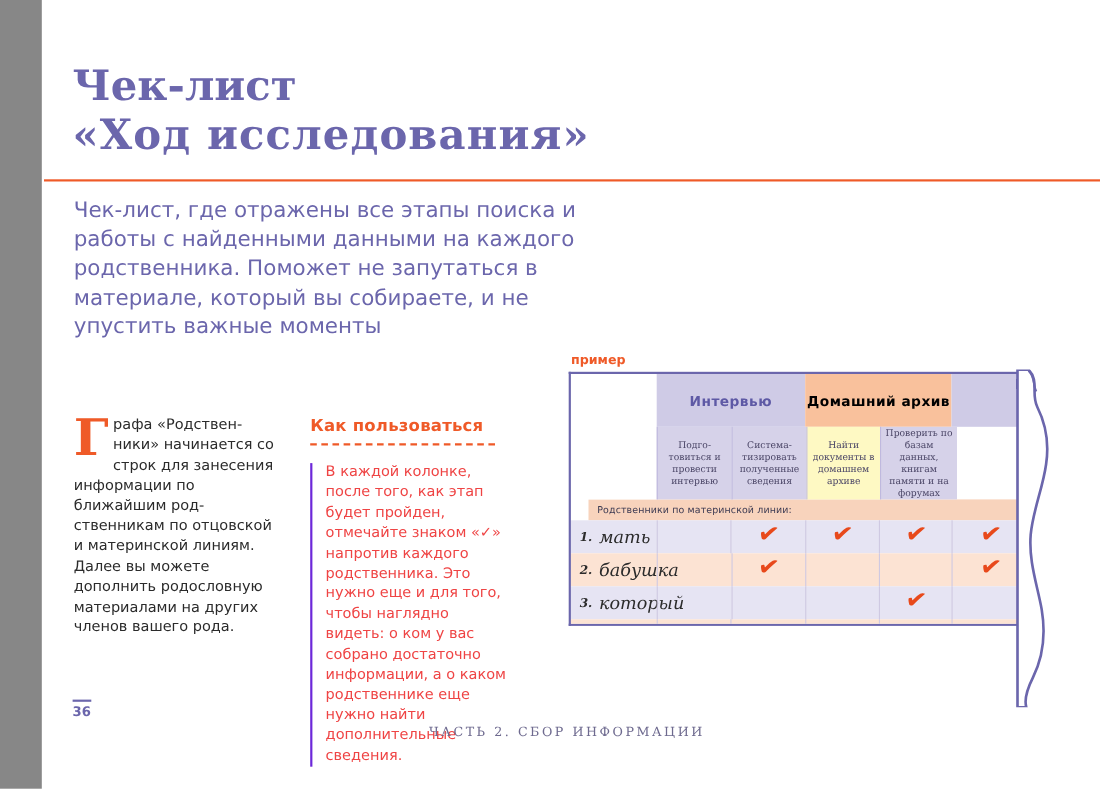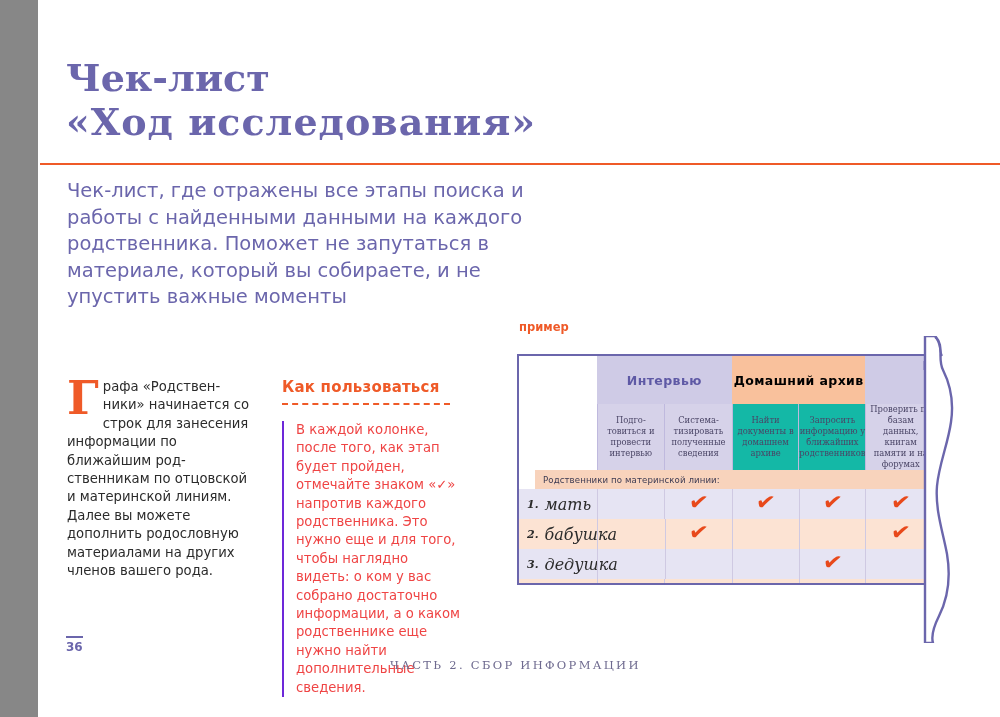--- a/index.html
+++ b/index.html
@@ -90,21 +90,21 @@
   .example-label{
     position:absolute;left:519px;top:320px;
     color:#ef5a28;font-size:11.5px;font-weight:700;
   }
 
   
   .tablewrap{
     position:absolute;left:517px;top:338px;width:424px;height:305px;
   }
   .tbl{
-    position:absolute;left:0;top:16px;width:418px;height:231px;
+    position:absolute;left:0;top:0;width:418px;height:231px;
     border:2px solid #6b66ac;
     border-right:none;
     box-sizing:border-box;
     background:#fff;
     overflow:hidden;
   }
   
   .wave{
     position:absolute;left:406px;top:-2px;width:40px;height:307px;
   }
@@ -126,21 +126,21 @@
   .sub-row{display:flex;height:66px;}
   .sub-blank{width:78px;background:#fff;}
   .sub-cell{
     display:flex;align-items:center;justify-content:center;text-align:center;
     font-family:"DejaVu Serif", serif;
     font-size:8.4px;line-height:11px;color:#4a4566;
     padding:2px 3px;box-sizing:border-box;
     border-left:1px solid #bfb9de;
   }
   .sub-lav{background:#d6d2e9;}
-  .sub-pch{background:#14b8a6;}
+  .sub-pch{background:#fef9c3;}
   .w68{width:68px;}
   .w67{width:67px;}
   .w70{width:70px;}
 
   .sec-row{
     height:19px;display:flex;align-items:center;
     padding-left:8px;box-sizing:border-box;
     font-size:8.6px;color:#3c3a52;letter-spacing:.1px;
   }
   .sec-peach{background:#f8d3bc;margin-left:16px;}
@@ -221,21 +221,20 @@
         <div class="grp-rest">
             <span>И</span>
           </div>
       </div>
 
       <div class="sub-row">
         <div class="sub-blank"></div>
         <div class="sub-cell sub-lav w68">Подго­товиться и провести интервью</div>
         <div class="sub-cell sub-lav w68">Система­тизировать полученные сведения</div>
         <div class="sub-cell sub-pch w67">Найти документы в домашнем архиве</div>
-        <div class="sub-cell sub-pch w67">Запросить информацию у ближайших родственников</div>
         <div class="sub-cell sub-lav w70">Проверить по базам данных, книгам памяти и на форумах</div>
       </div>
 
       <div id="body-rows">
           <div class="sec-row sec-peach">Родственники по материнской линии:</div>
           <div class="data-row row-lav">
             <div class="cell-name">
               <span class="num">1.</span>
               <span class="hand">мать</span>
             </div>
@@ -264,21 +263,21 @@
             </div>
             <div class="cell w67"></div>
             <div class="cell w67"></div>
             <div class="cell w70">
               <span class="check">✔</span>
             </div>
           </div>
           <div class="data-row row-lav">
             <div class="cell-name">
               <span class="num">3.</span>
-              <span class="hand">дедушка</span>
+              <span class="hand">который</span>
             </div>
             <div class="cell w68"></div>
             <div class="cell w68"></div>
             <div class="cell w67"></div>
             <div class="cell w67">
               <span class="check">✔</span>
             </div>
             <div class="cell w70"></div>
           </div>
           <div class="data-row row-pch">

